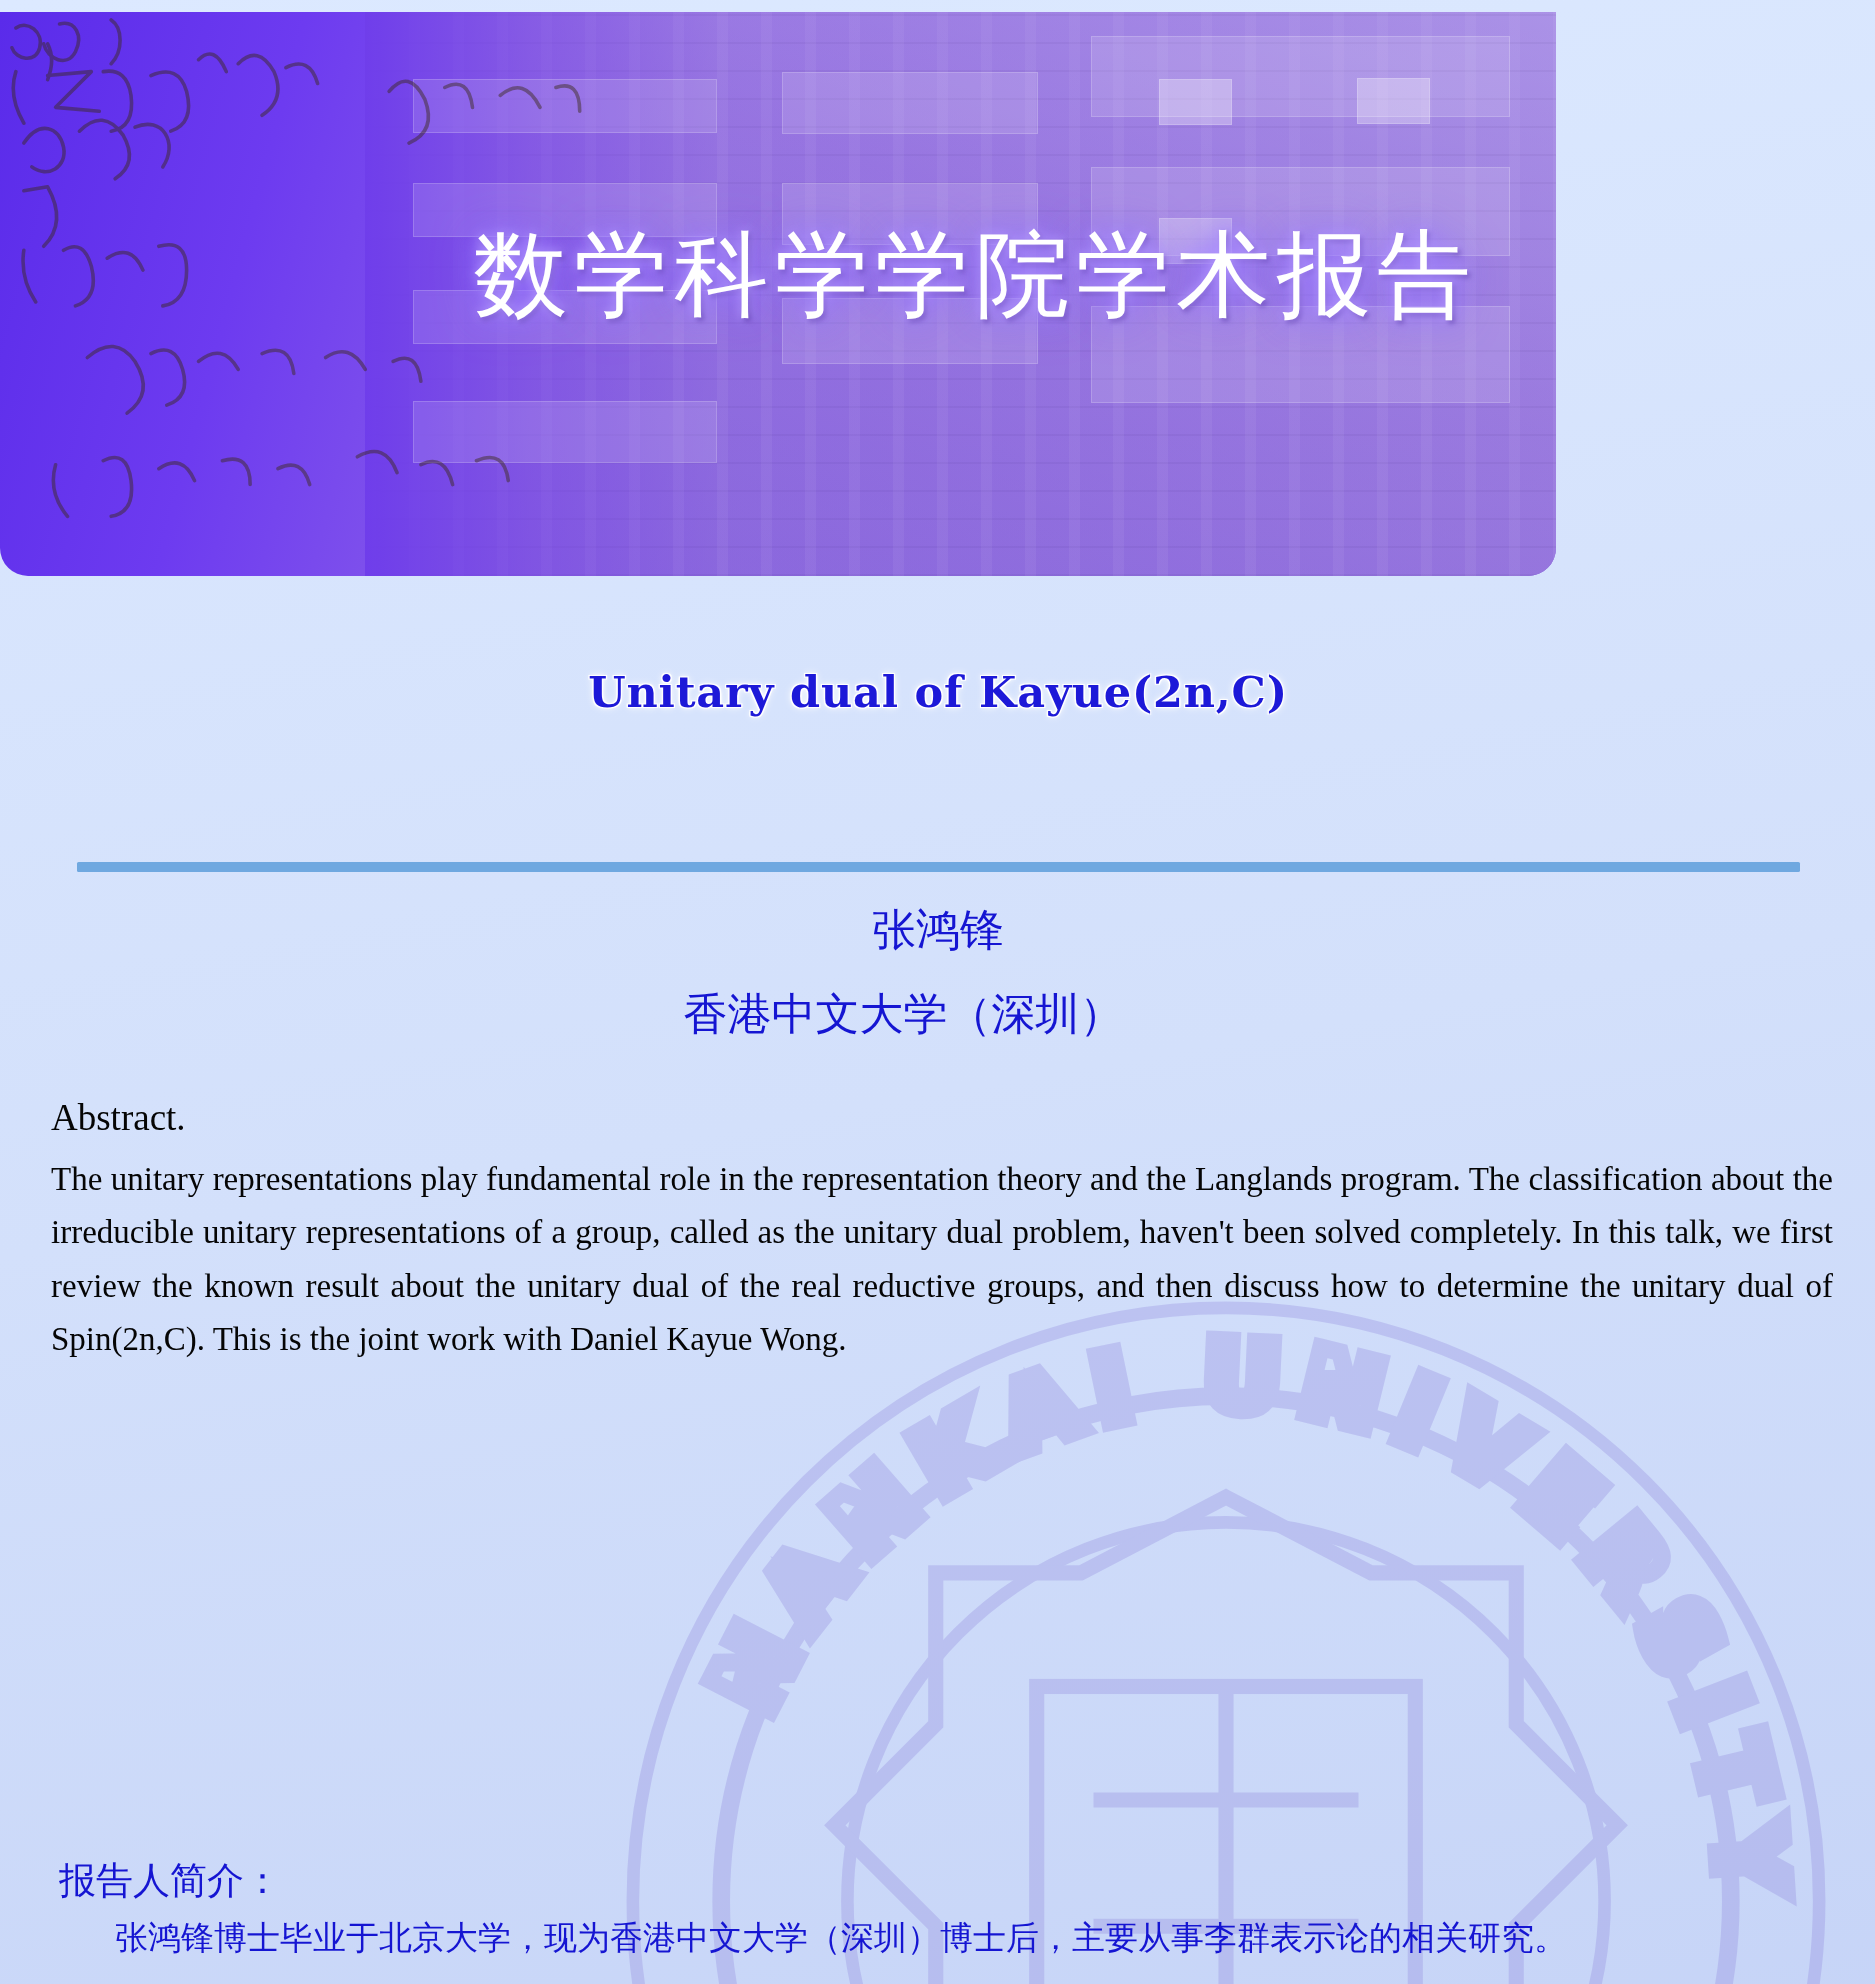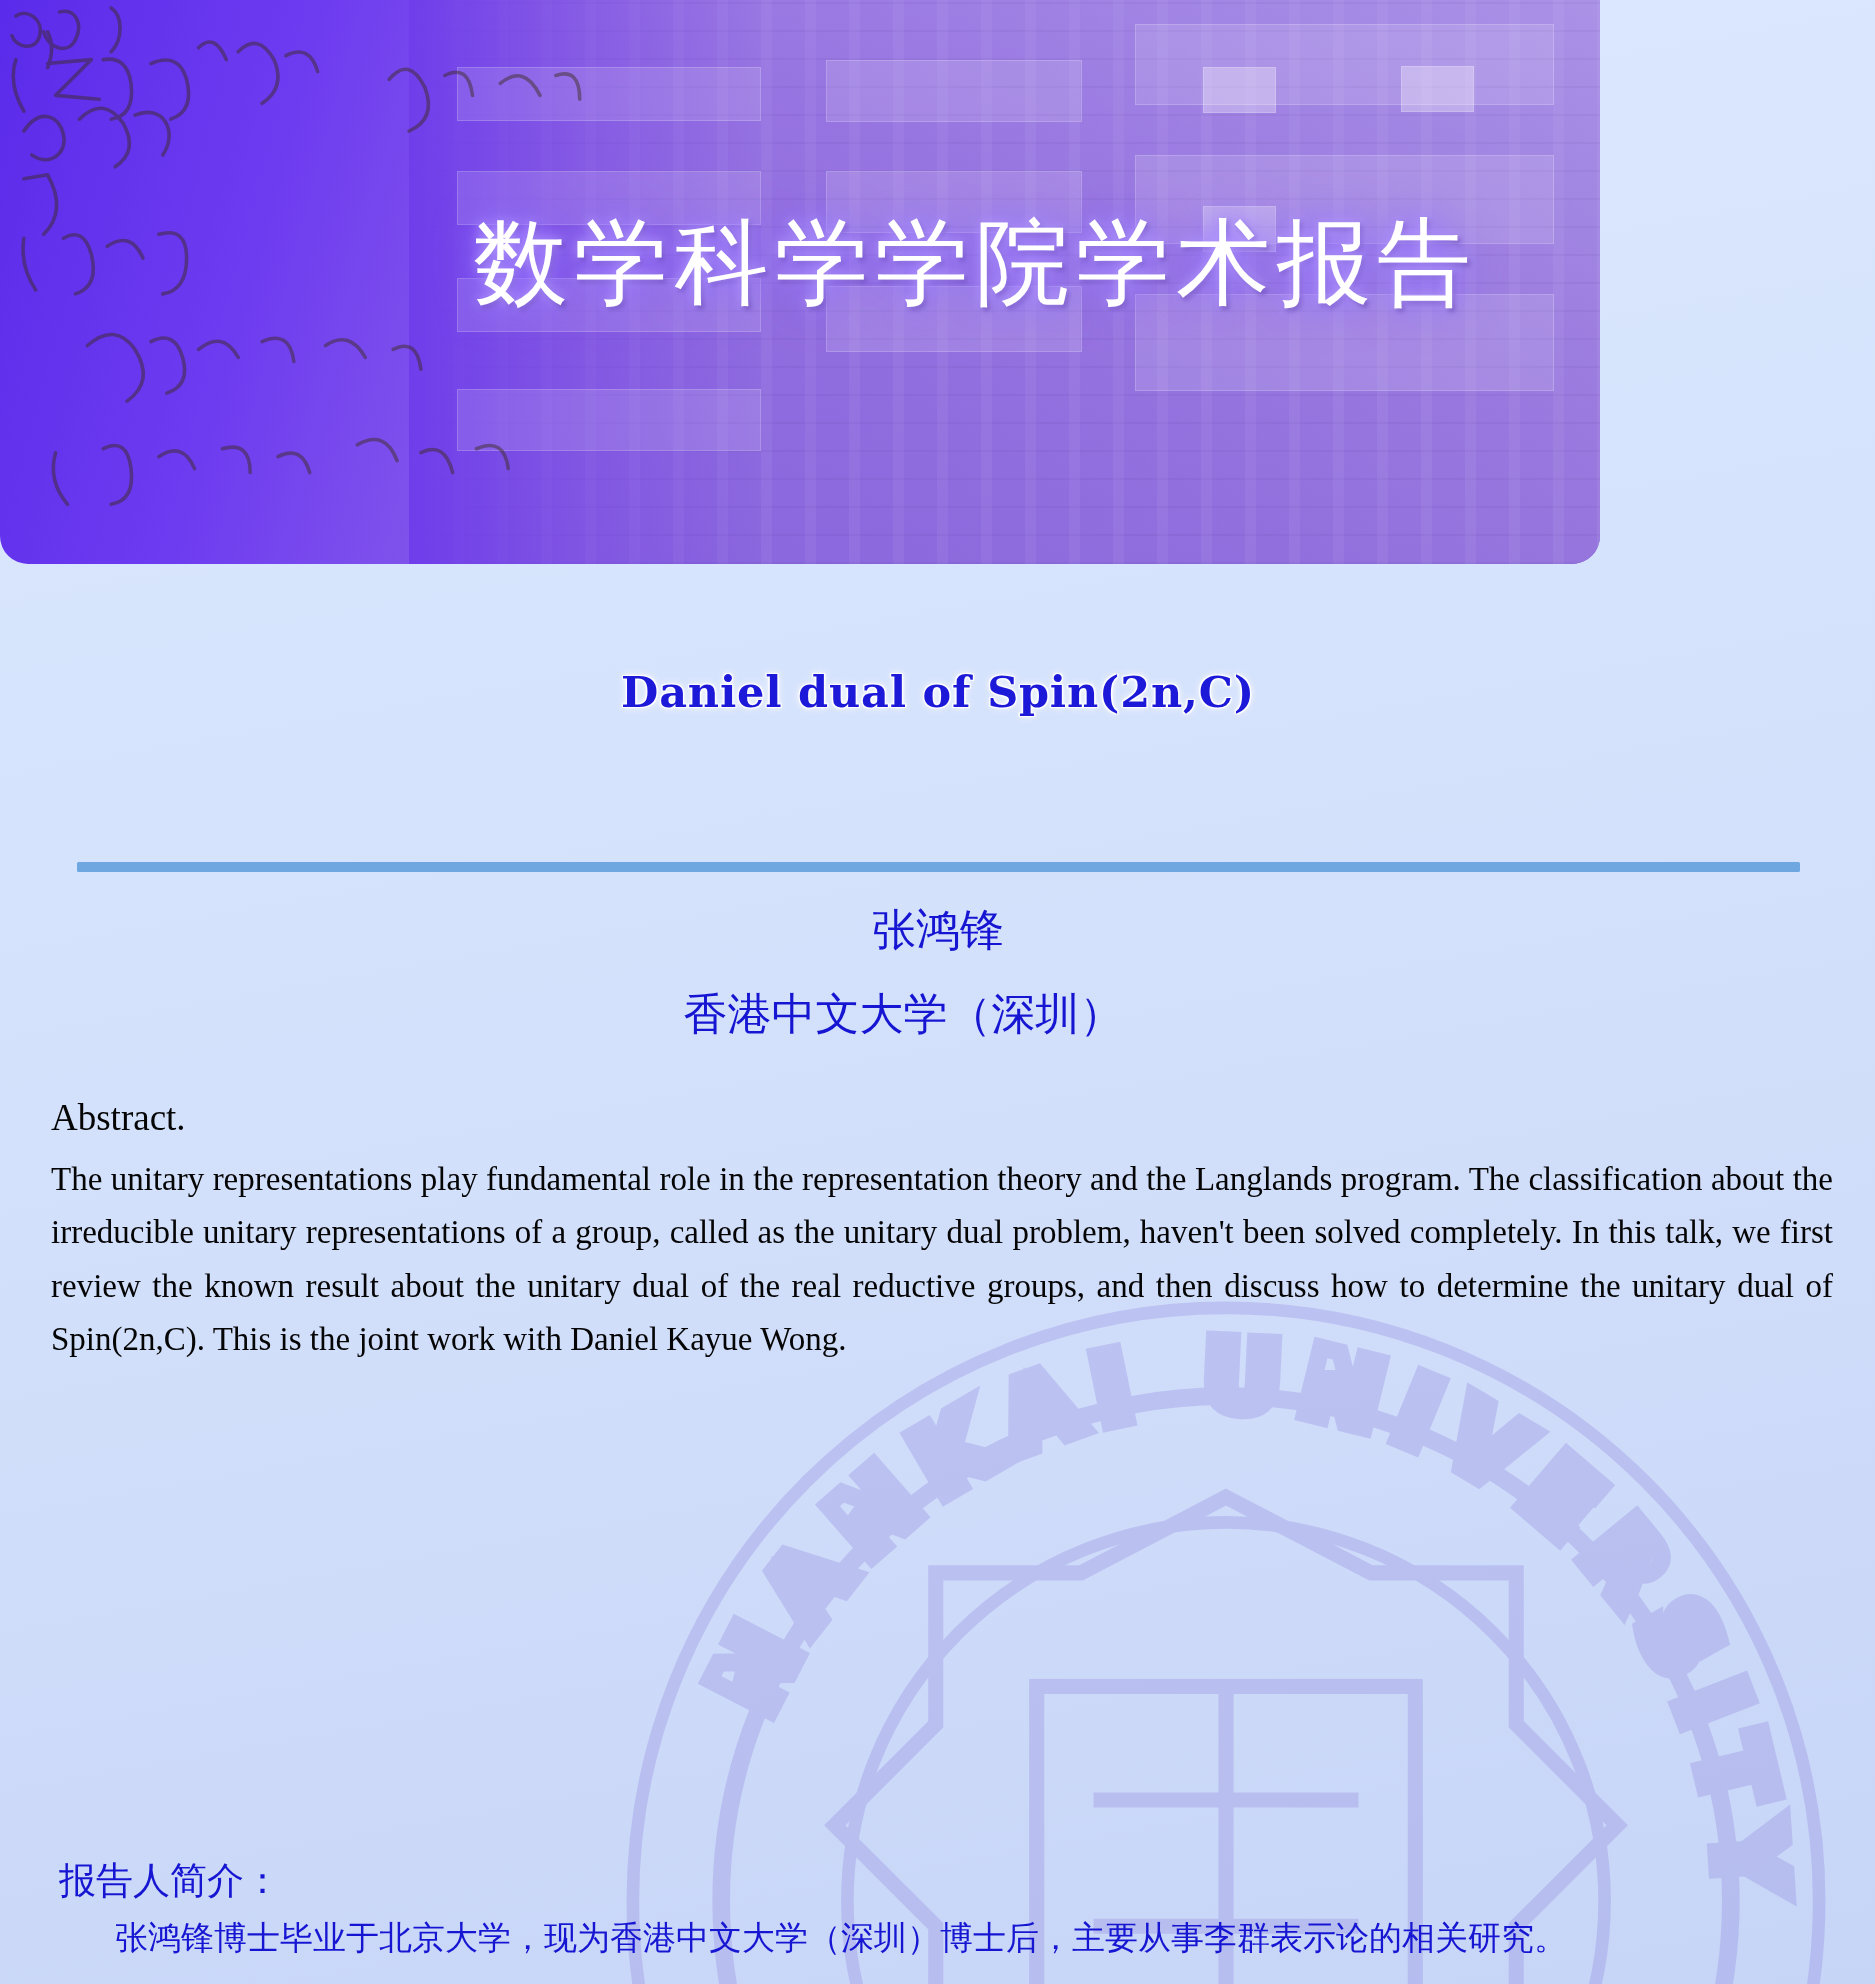--- a/index.html
+++ b/index.html
@@ -21,28 +21,27 @@
     left: 0; top: 0;
     width: 1876px;
     height: 2813px;
     overflow: hidden;
     background: linear-gradient(170deg, #dce9ff 0%, #d3e0fb 40%, #c6d4f7 75%, #ccd4fb 100%);
   }
 
   
   .banner {
     position: absolute;
-    left: 0; top: 0;
+    left: 0; top: 12px;
     width: 1556px;
     height: 564px;
     border-bottom-left-radius: 28px;
     border-bottom-right-radius: 28px;
     overflow: hidden;
     background: linear-gradient(105deg, #5a2bea 0%, #6d3bf0 18%, #8d63e8 42%, #9f7ce2 62%, #8f6ade 80%, #7b4fe0 100%);
-    padding-left: 44px;
   }
   .banner-photo {
     position: absolute;
     right: 0; top: 0;
     width: 1191px; height: 564px;
     background:
       linear-gradient(to right, rgba(110,60,235,0.98) 0%, rgba(120,70,230,0.72) 14%, rgba(125,80,225,0.45) 30%, rgba(130,90,220,0.40) 100%),
       repeating-linear-gradient(90deg, rgba(255,255,255,0.10) 0px, rgba(255,255,255,0.10) 11px, rgba(255,255,255,0.0) 11px, rgba(255,255,255,0.0) 44px),
       repeating-linear-gradient(0deg, rgba(0,0,0,0.05) 0px, rgba(0,0,0,0.05) 2.4px, rgba(255,255,255,0.02) 2.4px, rgba(255,255,255,0.02) 28px),
       linear-gradient(200deg, #c5b7ee 0%, #a98fe0 40%, #9a7fdc 70%, #8f73d8 100%);
@@ -270,21 +269,21 @@
       <path d="M395 420 L605 420"></path>
       <path d="M395 520 L605 520"></path>
       <path d="M430 600 L570 600"></path>
     </g>
     <text font-family="DejaVu Sans, sans-serif" font-size="74" font-weight="bold" letter-spacing="14" class="watermark-text">
       <textPath href="#arcTop" startOffset="12%">NANKAI UNIVERSITY</textPath>
     </text>
     <text font-family="DejaVu Sans, sans-serif" font-size="120" font-weight="bold" letter-spacing="28" x="500" y="900" text-anchor="middle" class="watermark-text">1919</text>
   </svg>
 
-  <div class="talk-title">Daniel dual of Spin(2n,C)</div>
+  <div class="talk-title">Unitary dual of Kayue(2n,C)</div>
 
   <div class="divider"></div>
 
   <div class="speaker-name">张鸿锋</div>
   <div class="speaker-affil">香港中文大学（深圳）</div>
 
   <div class="abstract-label">Abstract.</div>
   <div class="abstract-body">The unitary representations play fundamental role in the representation theory and the Langlands program. The classification about the irreducible unitary representations of a group, called as the unitary dual problem, haven't been solved completely. In this talk, we first review the known result about the unitary dual of the real reductive groups, and then discuss how to determine the unitary dual of Spin(2n,C). This is the joint work with Daniel Kayue Wong.</div>
 
   <div class="bio-label">报告人简介：</div>

